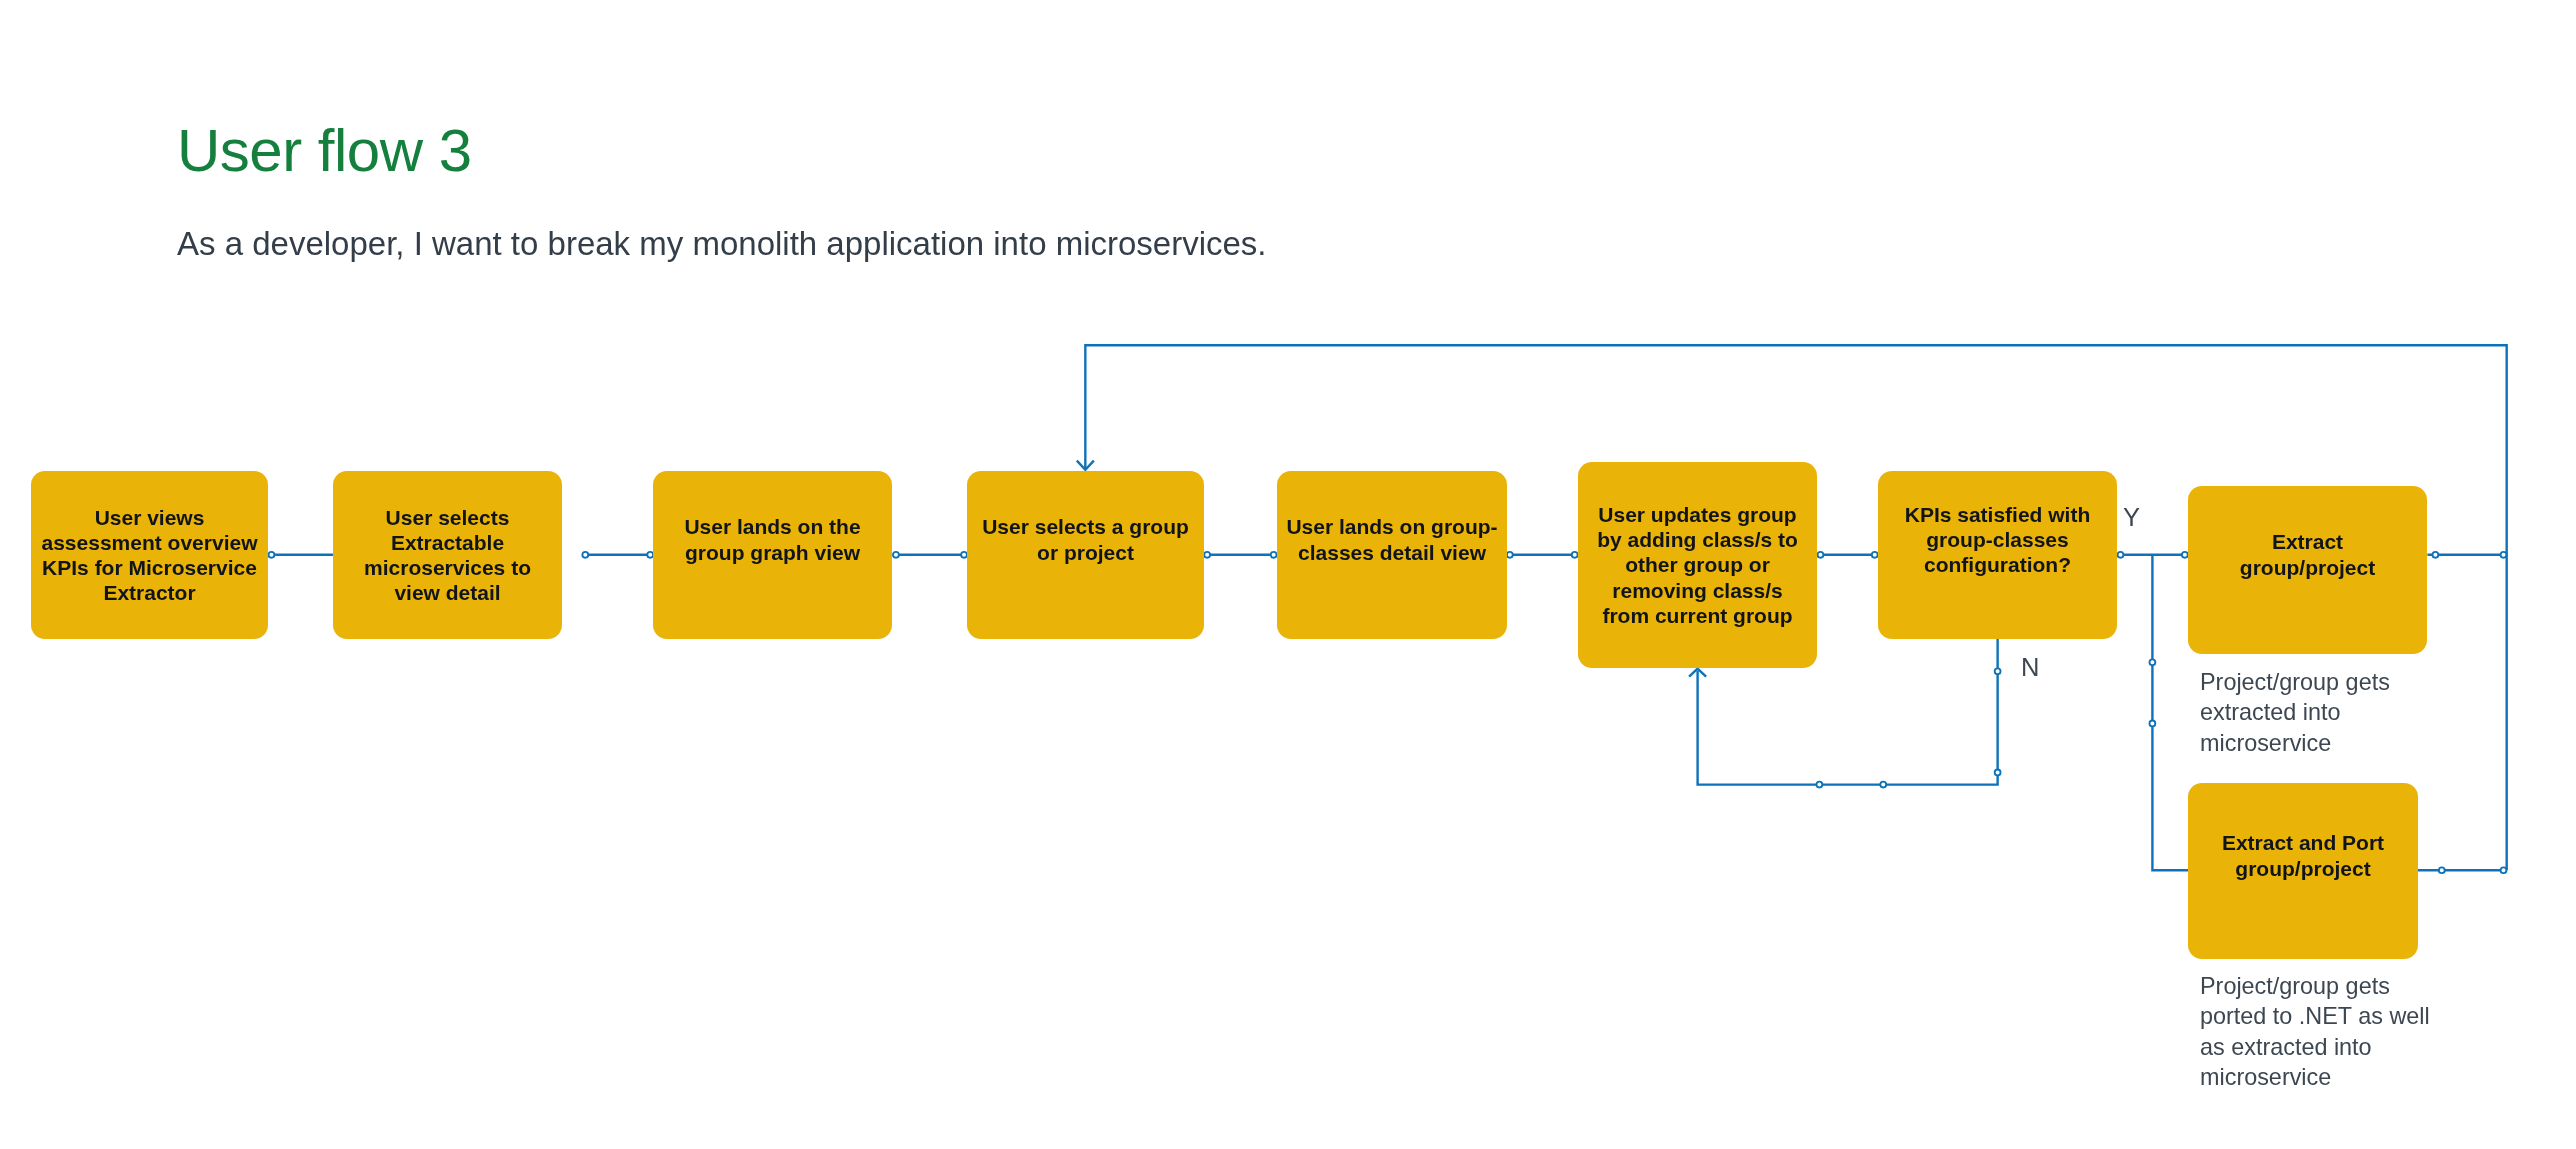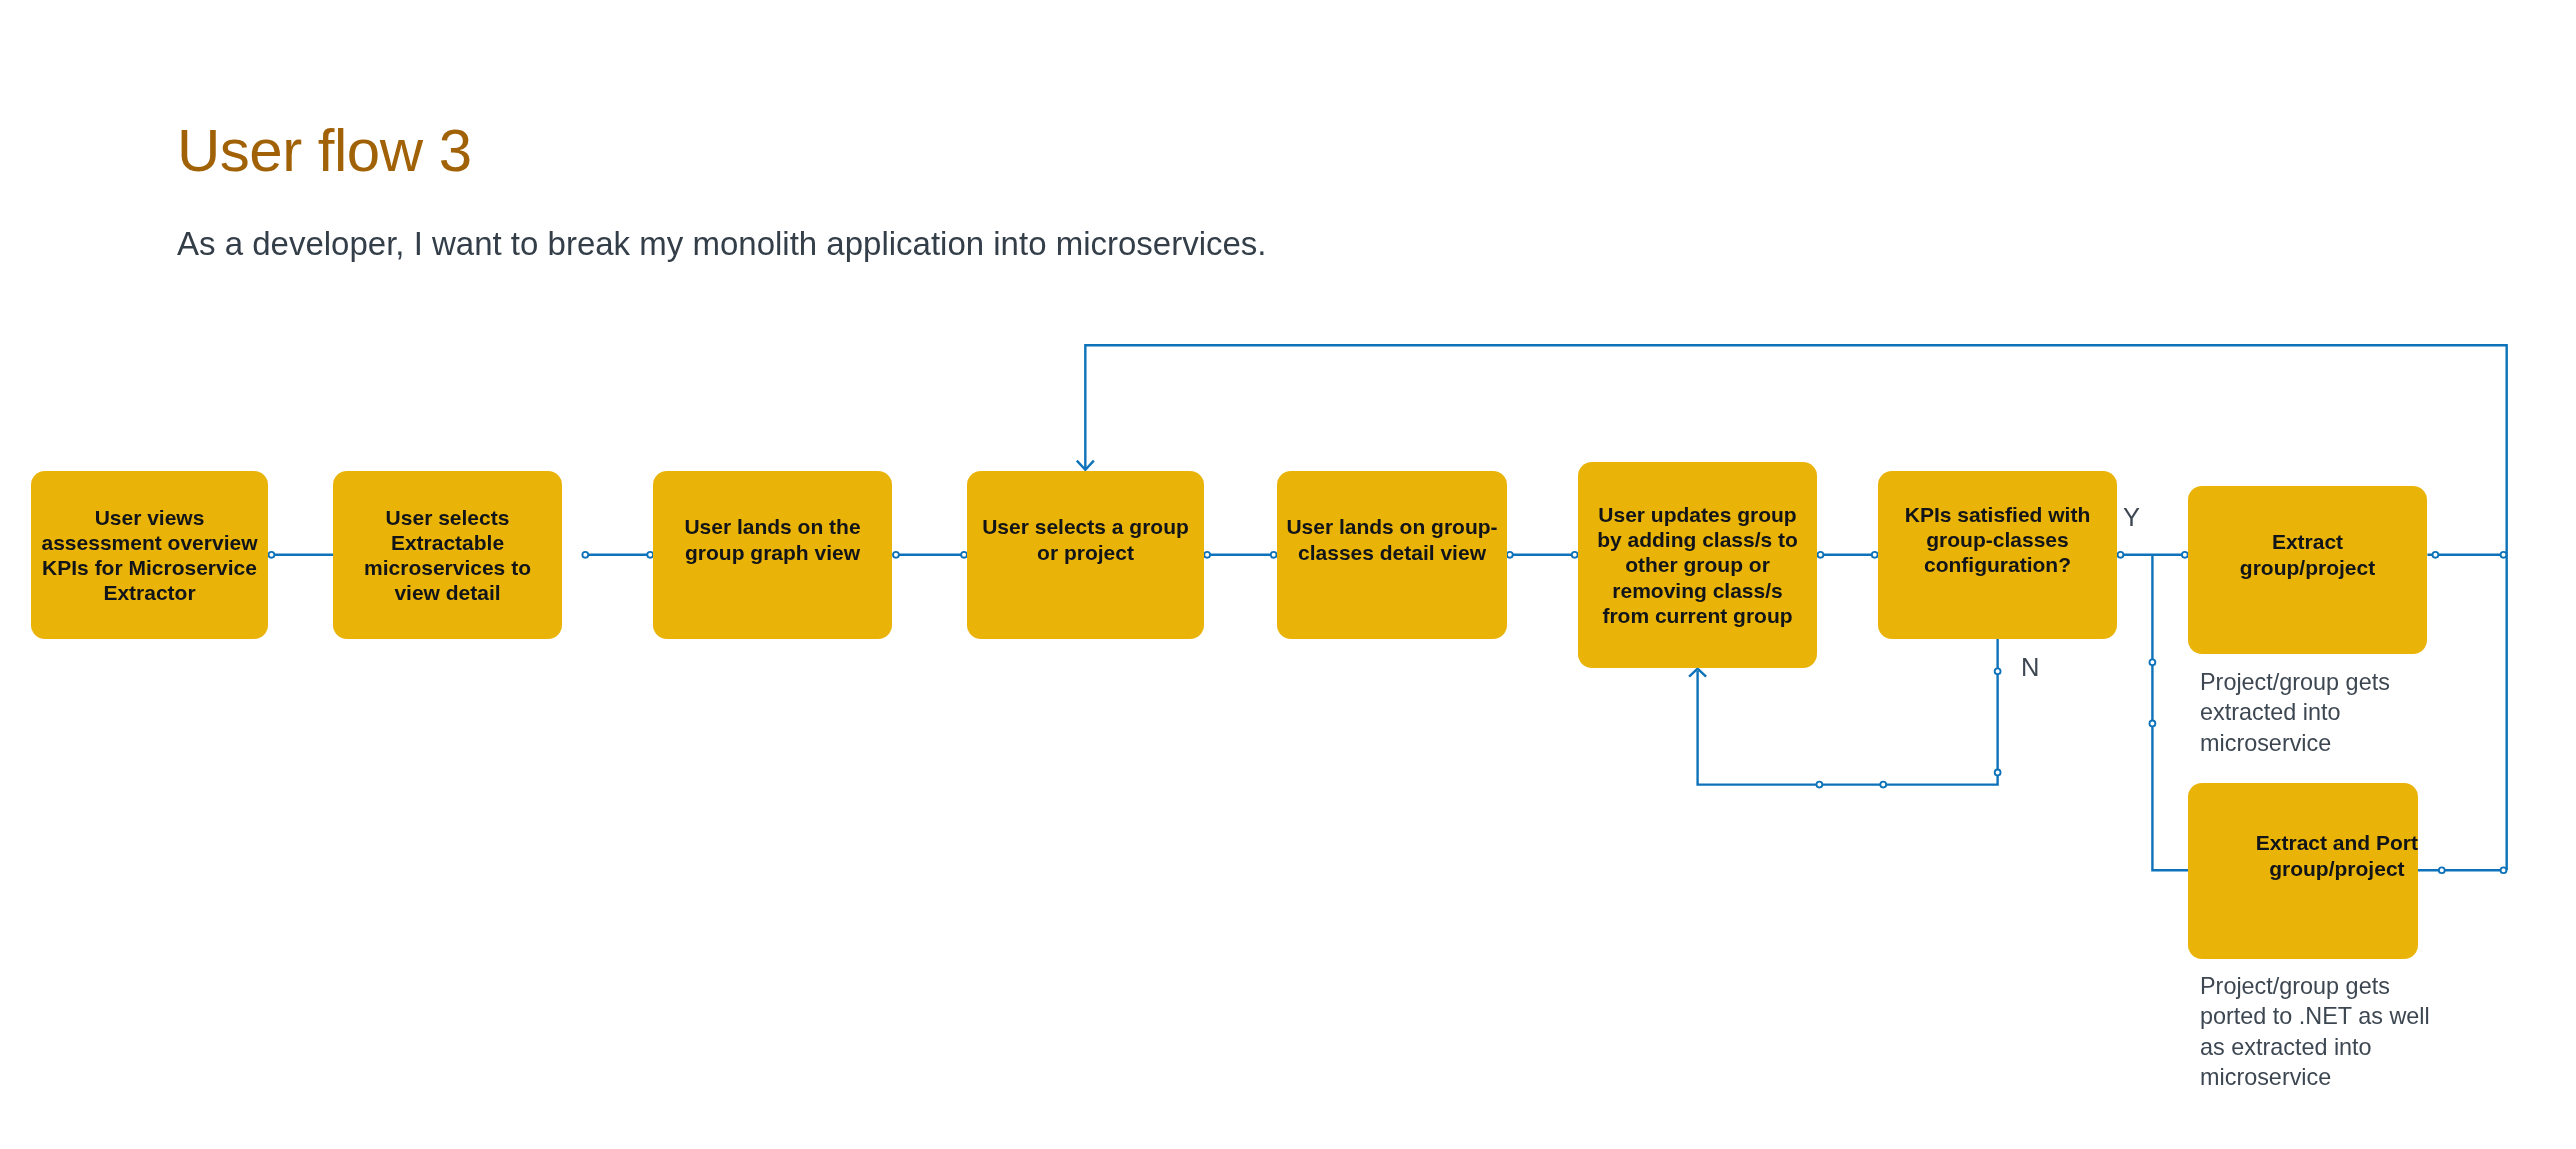--- a/index.html
+++ b/index.html
@@ -20,21 +20,21 @@
     width: 2576px;
     height: 1149px;
   }
   .page-title {
     position: absolute;
     left: 177px;
     top: 116px;
     font-size: 60px;
     font-weight: 300;
     letter-spacing: -0.5px;
-    color: #a16207;
+    color: #15803d;
     white-space: nowrap;
   }
   .page-subtitle {
     position: absolute;
     left: 177px;
     top: 225px;
     font-size: 33px;
     font-weight: 400;
     color: #333e49;
     white-space: nowrap;
@@ -62,21 +62,21 @@
   }
   .box.hi { padding-bottom: 31px; }
   .b1 { left: 31px;   top: 471px;  width: 237px; height: 168px; }
   .b2 { left: 333px;  top: 471px;  width: 229px; height: 168px; }
   .b3 { left: 653px; top: 471px;  width: 239px; height: 168px; }
   .b4 { left: 967px; top: 471px;  width: 237px; height: 168px; }
   .b5 { left: 1277px; top: 471px;  width: 230px; height: 168px; }
   .b6 { left: 1578px; top: 462px;  width: 239px; height: 206px; }
   .b7 { left: 1878px; top: 471px;  width: 239px; height: 168px; }
   .b8 { left: 2188px; top: 486px;  width: 239px; height: 168px; }
-  .b9 { left: 2188px; top: 783px; width: 230px; height: 176px; justify-content: flex-end; }
+  .b9 { left: 2188px; top: 783px; width: 230px; height: 176px; }
   .branch-label {
     position: absolute;
     font-size: 25.5px;
     font-weight: 400;
     color: #3d4752;
   }
   .label-yes { left: 2123px; top: 503px; }
   .label-no  { left: 2021px; top: 653px; }
   .annotation {
     position: absolute;

